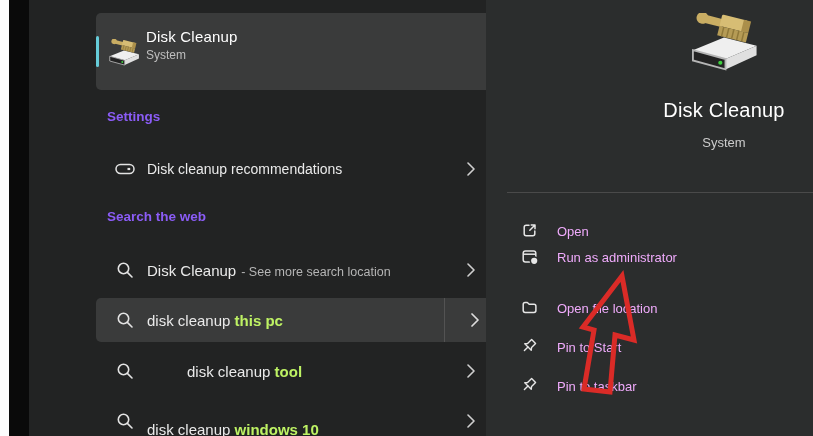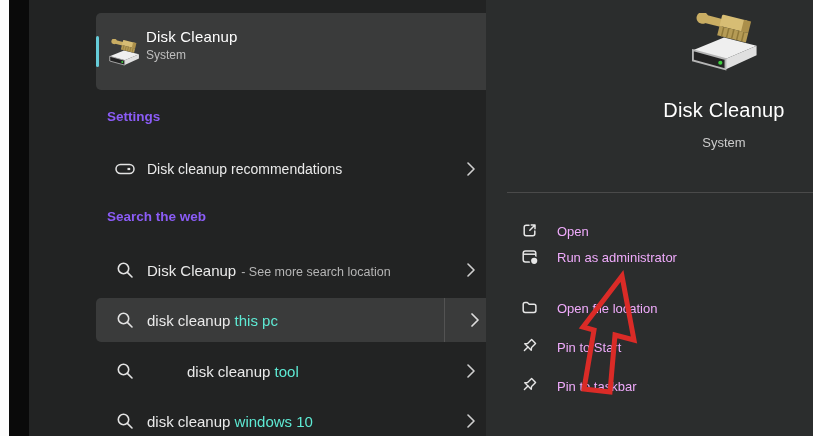--- a/index.html
+++ b/index.html
@@ -33,21 +33,21 @@
 
   .section-header {
     position:absolute; left:78px; font-size:13.5px; font-weight:700; color:#8b5cf6;
   }
 
   .row {
     position:absolute; left:67px; width:410px; height:40px;
   }
   .row .r-icon { position:absolute; left:19px; top:50%; transform:translateY(-50%); width:20px; height:20px; display:flex; align-items:center; justify-content:center; }
   .row .r-label { position:absolute; left:51px; top:50%; transform:translateY(-50%); font-size:14px; color:#eaeaea; white-space:nowrap; }
-  .row .r-label b { font-weight:400; color:#5eead4; }
+  .row .r-label b { font-weight:700; color:#bef264; }
   .row .suffix { font-size:12.5px; color:#b5b5b5; margin-left:5px; }
   .chev { position:absolute; left:368px; top:50%; transform:translateY(-50%); width:14px; height:16px; display:flex; align-items:center; justify-content:center; }
   .row-hover { background:#3a3b3b; border-radius:5px; }
   .row-hover .chev { left:372px; }
   .v-divider { position:absolute; left:348px; top:0; width:1px; height:100%; background:#535353; }
 
   .preview-icon { position:absolute; left:687px; top:13px; width:74px; height:58px; }
   .preview-title {
     position:absolute; left:486px; top:99px; width:476px; text-align:center;
     font-size:20px; color:#ffffff; letter-spacing:.2px;
@@ -163,21 +163,21 @@
       </span>
     </div>
 
     <div class="row" style="top:401px;">
       <span class="r-icon">
         <svg width="18" height="18" viewBox="0 0 18 18">
           <circle cx="7.5" cy="7.5" r="5.2" fill="none" stroke="#e3e3e3" stroke-width="1.6"></circle>
           <line x1="11.6" y1="11.6" x2="16" y2="16" stroke="#e3e3e3" stroke-width="1.6" stroke-linecap="round"></line>
         </svg>
       </span>
-      <span class="r-label" style="font-size:15px;"><span>disk cleanup </span><b>windows 10</b></span>
+      <span class="r-label" style="font-size:15px;margin-top:8px;"><span>disk cleanup </span><b>windows 10</b></span>
       <span class="chev">
         <svg width="8" height="14" viewBox="0 0 8 14">
             <polyline points="1,1 7,7 1,13" fill="none" stroke="#cfcfcf" stroke-width="1.6" stroke-linecap="round" stroke-linejoin="round"></polyline>
           </svg>
       </span>
     </div>
   </div>
 
   <div class="right-panel"></div>
 

